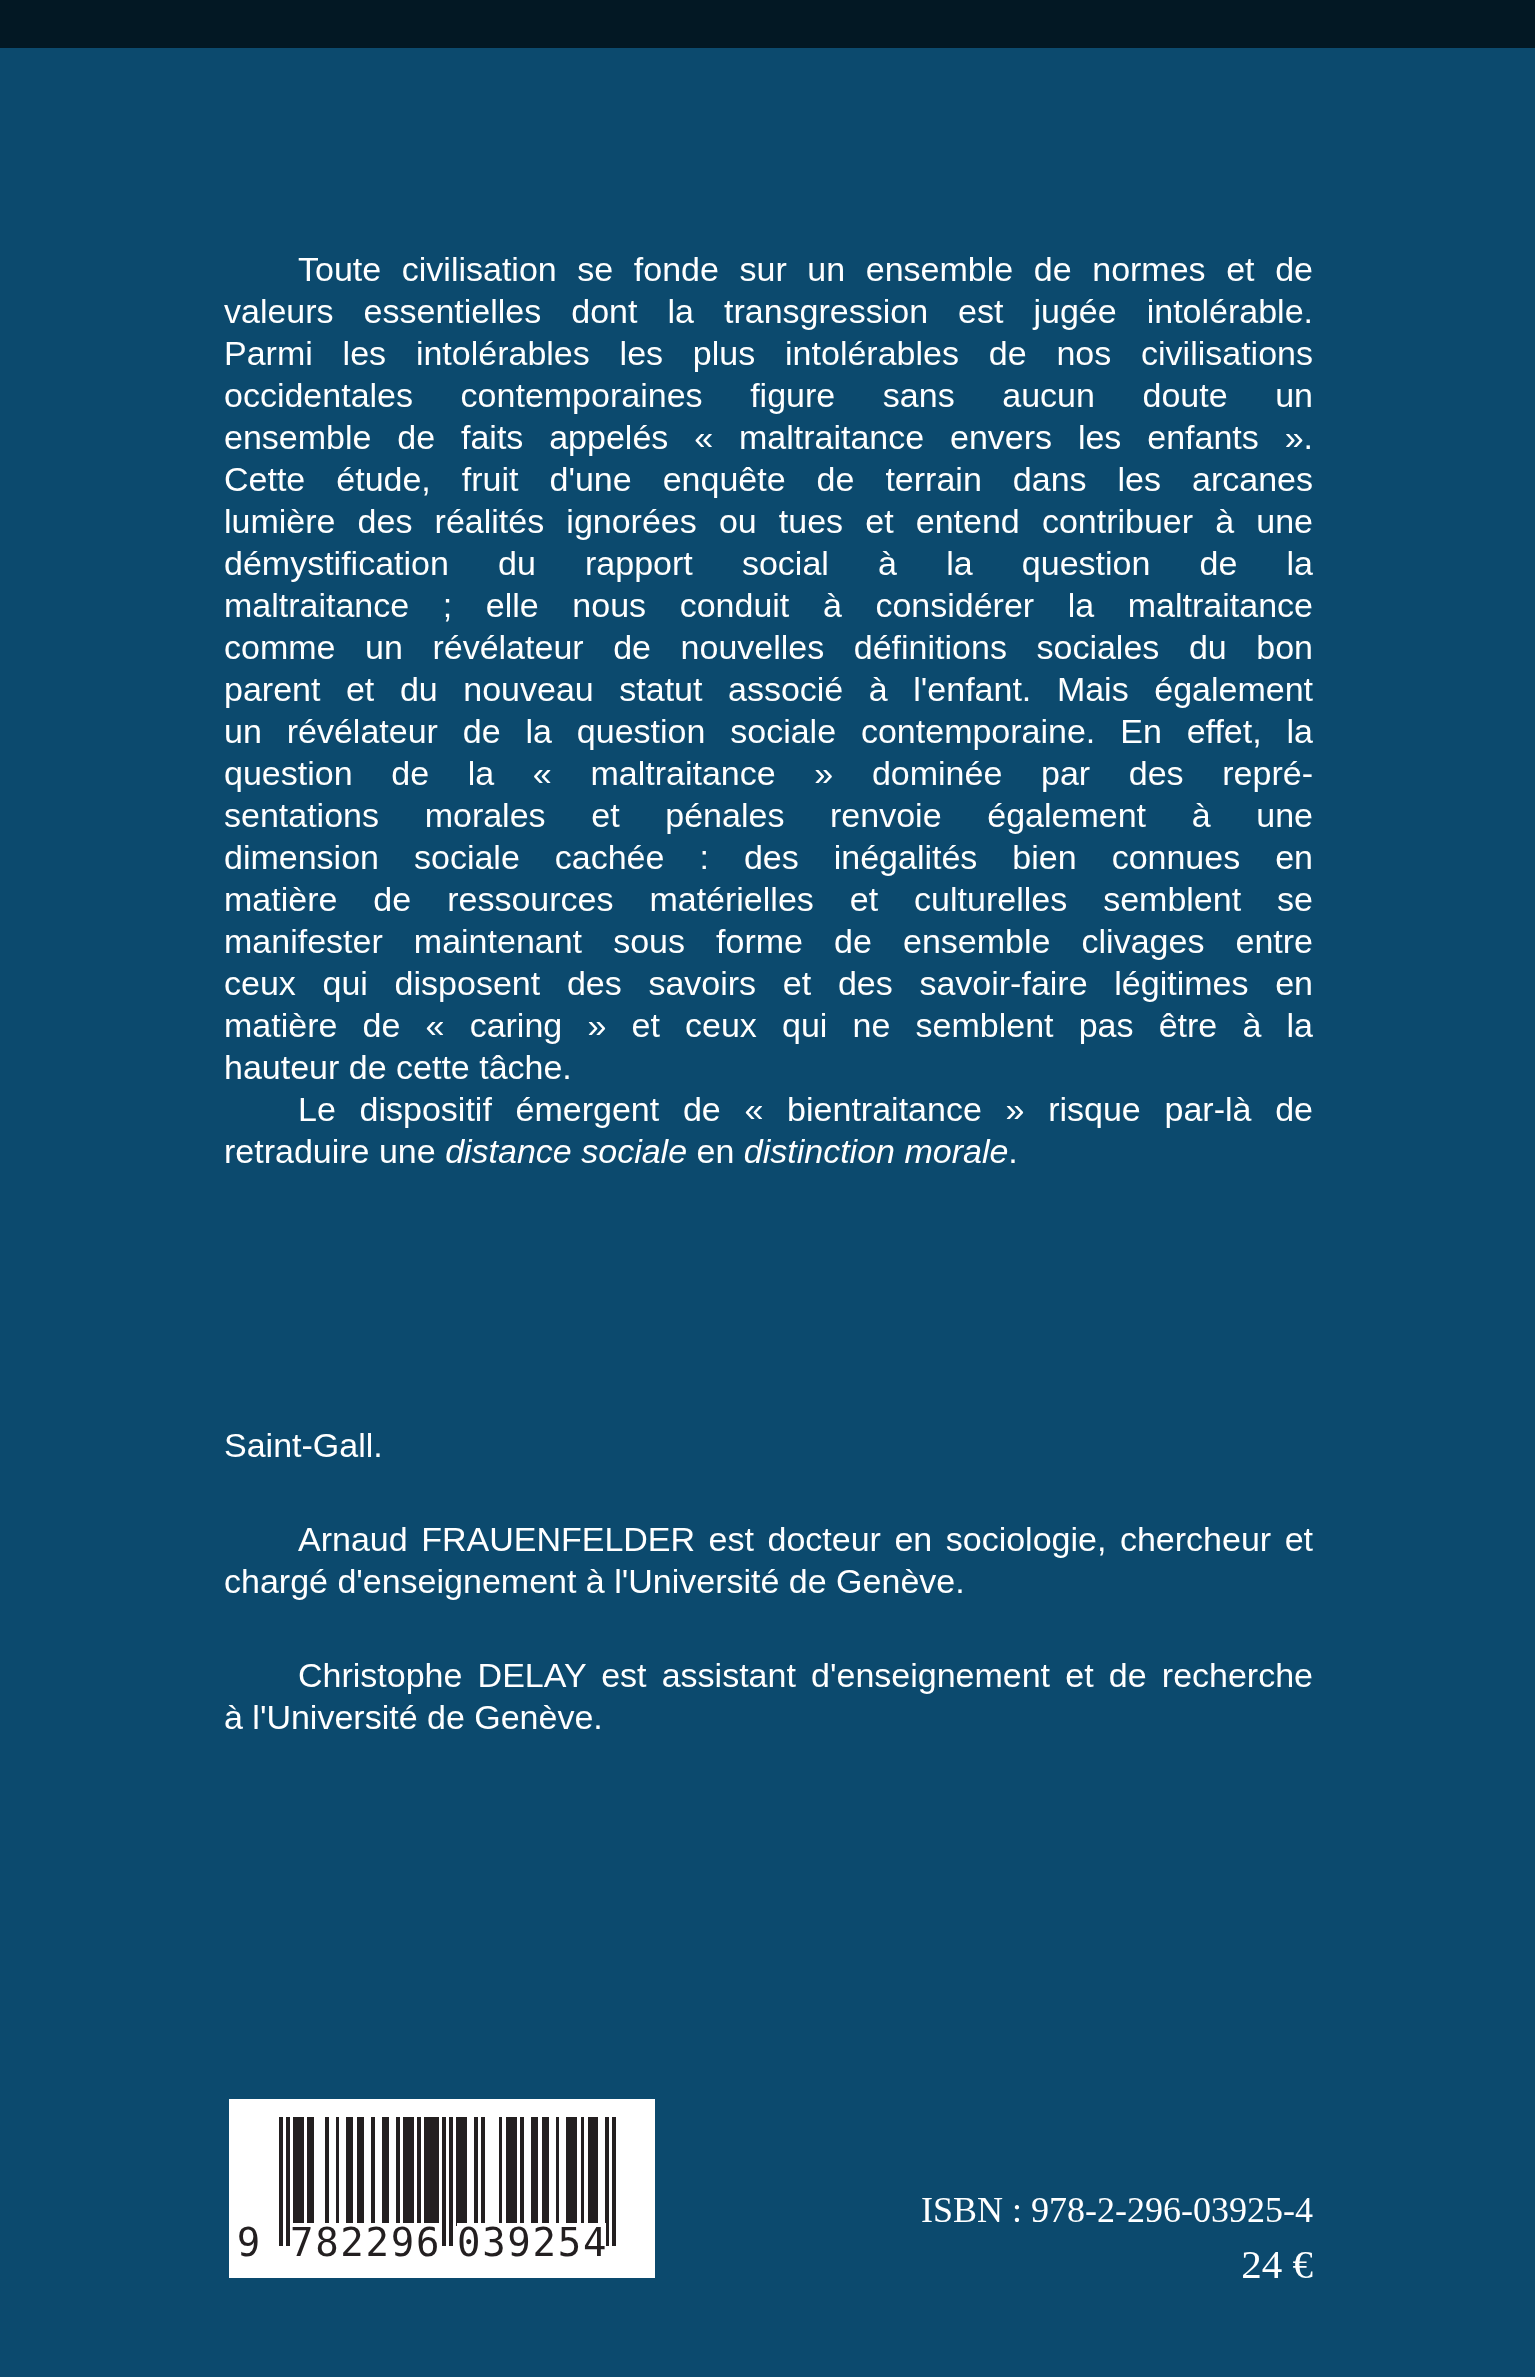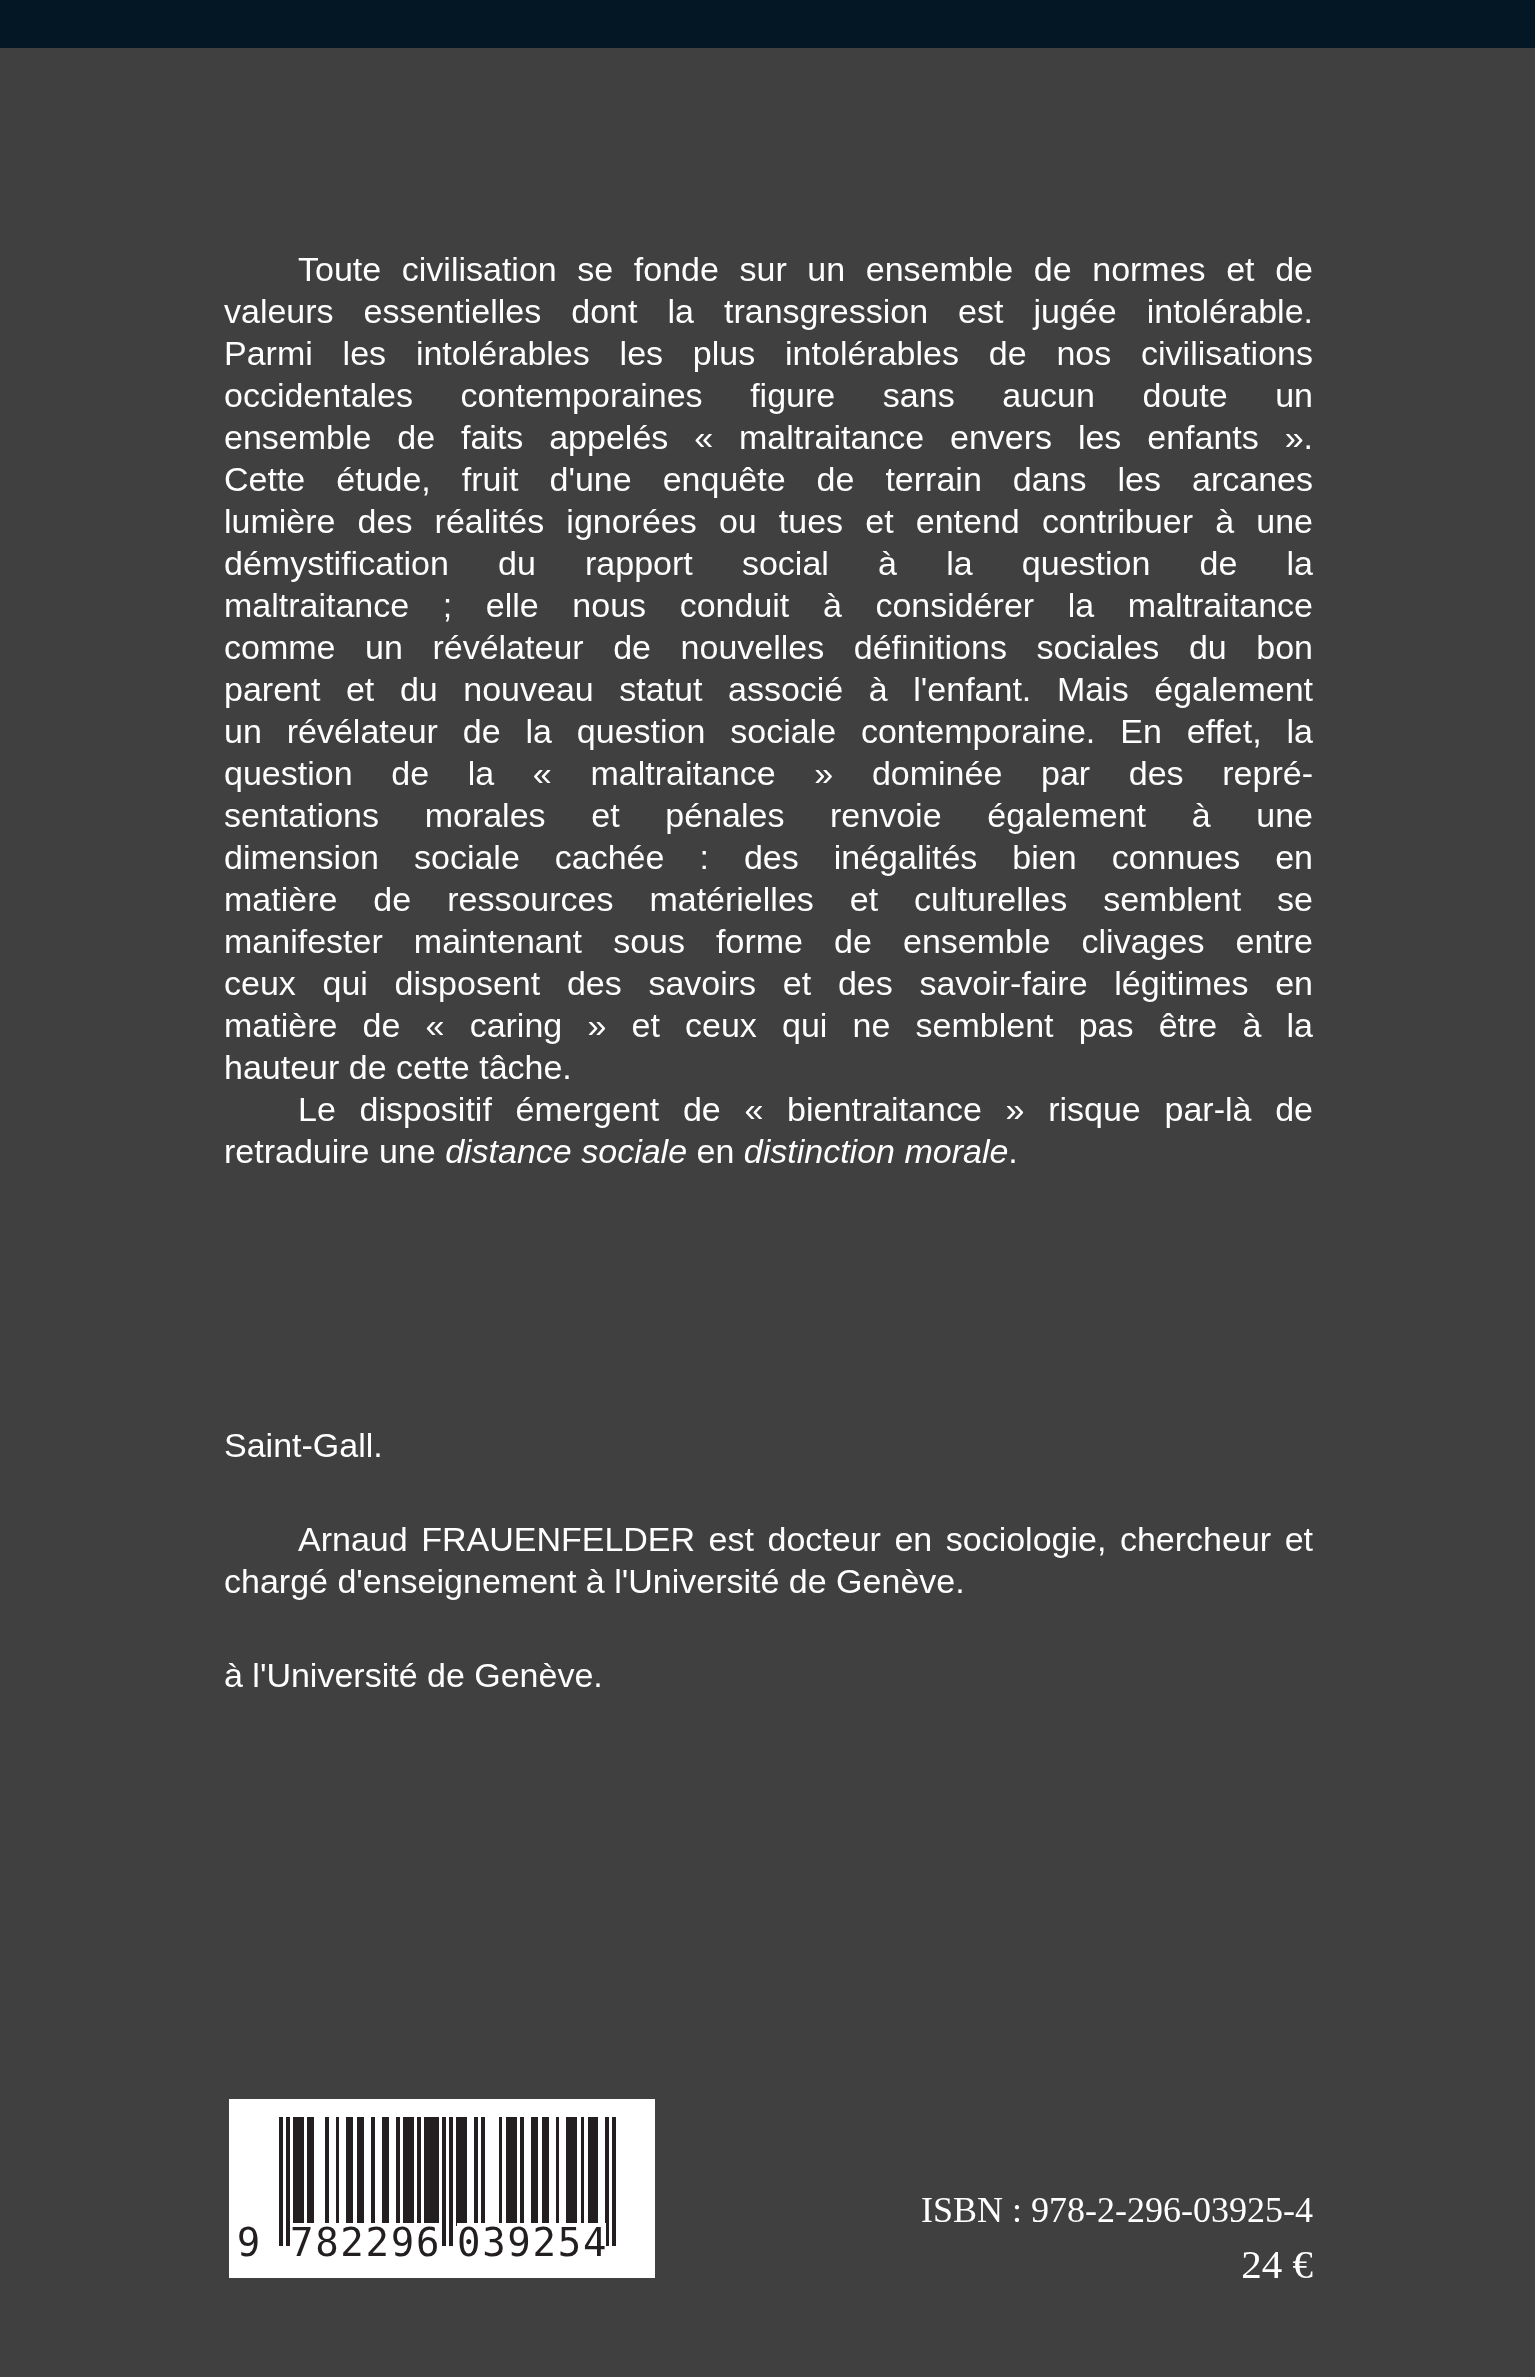--- a/index.html
+++ b/index.html
@@ -1,18 +1,18 @@
 <!DOCTYPE html>
 <html style="font-size:13.4px"><head>
 <meta charset="utf-8">
 <style>
   html,body{margin:0;padding:0;}
   .cover{
     position:relative; width:1535px; height:2377px; overflow:hidden;
-    background:#404040;
+    background:#0c4a6e;
     font-family:"Liberation Sans", sans-serif;
     color:#FFFFFF;
   }
   .topbar{
     position:absolute; left:0; top:0; width:1535px; height:48px;
     background:#031824;
   }
   .synopsis{
     position:absolute; left:224px; top:248px; width:1089px;
     font-size:34px; line-height:42px;
@@ -87,20 +87,21 @@
 
   <div class="authors">
     <div class="author-block">
       <div class="line left">Saint-Gall.</div>
     </div>
     <div class="author-block">
       <div class="line just indent">Arnaud FRAUENFELDER est docteur en sociologie, chercheur et</div>
       <div class="line left">chargé d'enseignement à l'Université de Genève.</div>
     </div>
     <div class="author-block">
+      <div class="line just indent">Christophe DELAY est assistant d'enseignement et de recherche</div>
       <div class="line left">à l'Université de Genève.</div>
     </div>
   </div>
 
   <div class="barcode-box">
     <svg class="barcode-bars" viewBox="0 0 402 154" preserveAspectRatio="none" shape-rendering="crispEdges">
         <rect x="0.00" y="0" width="4.23" height="154"></rect>
         <rect x="8.46" y="0" width="4.23" height="154"></rect>
         <rect x="16.93" y="0" width="12.69" height="130"></rect>
         <rect x="33.85" y="0" width="8.46" height="130"></rect>

